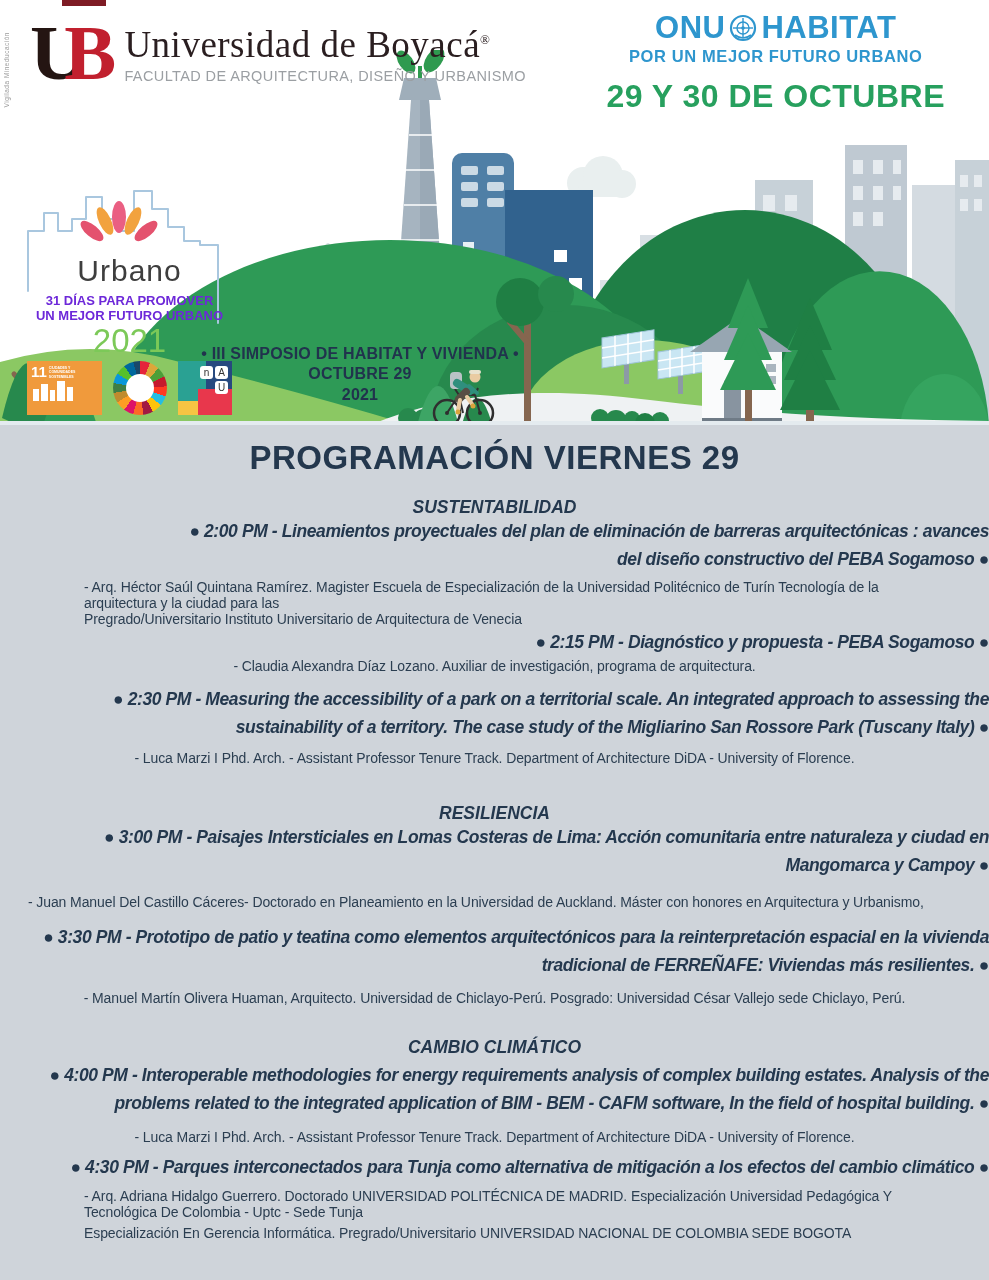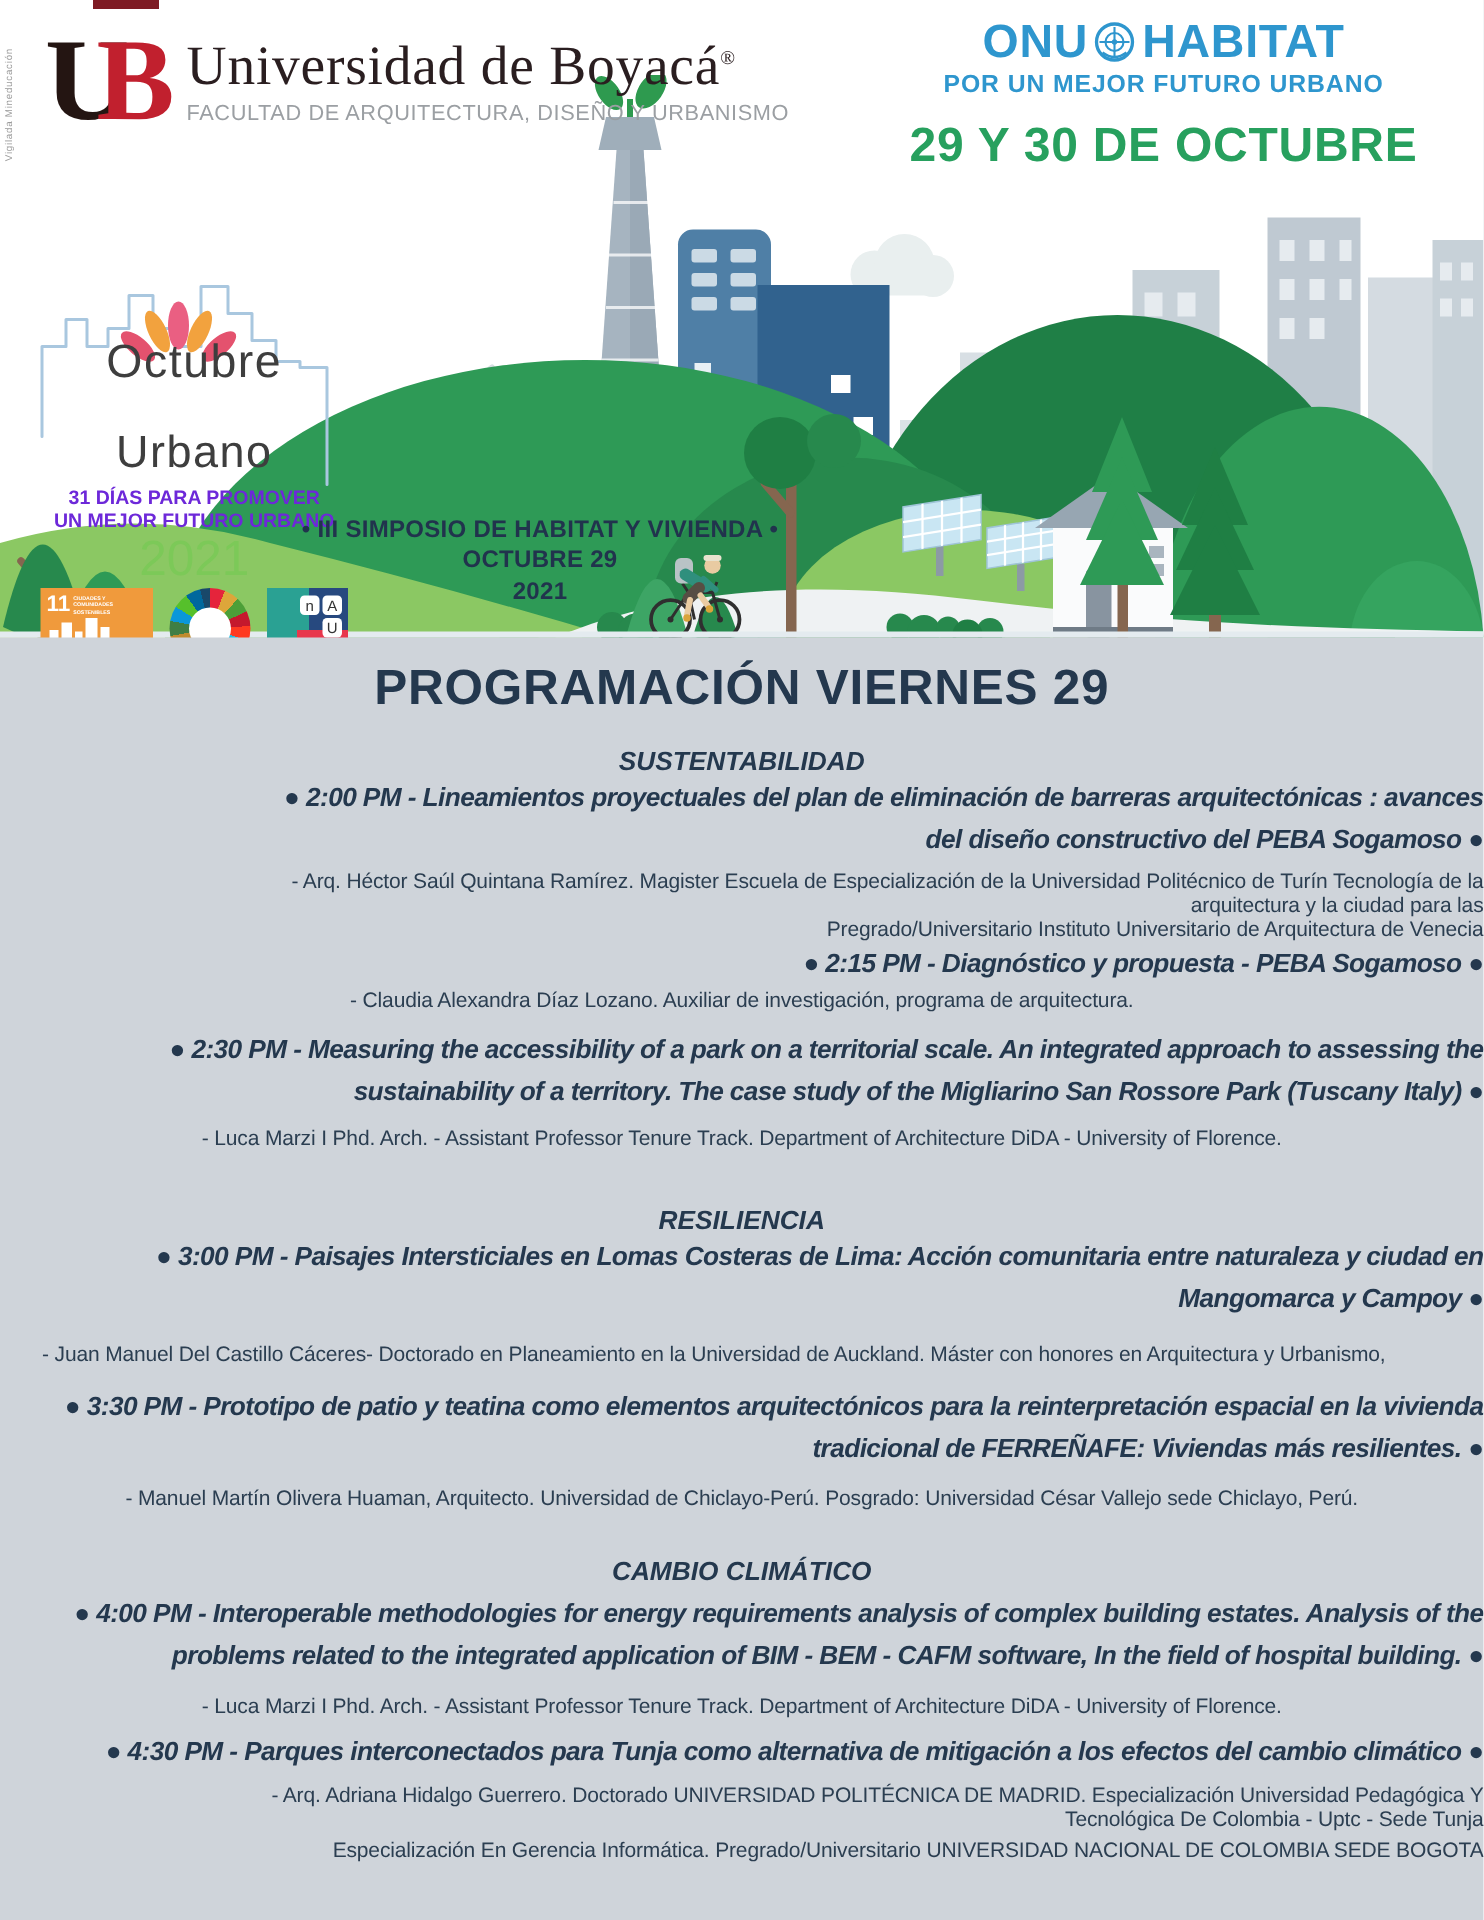--- a/index.html
+++ b/index.html
@@ -48,21 +48,21 @@
   .program{position:absolute;top:425px;left:0;width:989px;height:855px;background:#CFD4DA;z-index:4;}
   .p-title{position:absolute;top:14px;left:0;right:0;text-align:center;
            font-size:33px;font-weight:bold;color:#24384E;letter-spacing:.5px;}
   .sec-heading{position:absolute;left:0;right:0;text-align:center;
                font-size:17.5px;font-weight:bold;font-style:italic;color:#24384E;}
   .ev{position:absolute;left:0;right:0;}
   .ev-title{text-align:right;font-weight:bold;font-style:italic;color:#24384E;}
   .tl{font-size:17.5px;line-height:28px;letter-spacing:-0.4px;white-space:nowrap;}
   .ev-speakers{color:#2B3E51;font-size:14px;line-height:15.8px;letter-spacing:-0.1px;}
   .sp-center{text-align:center;}
-  .sp-left-85{text-align:right;padding-left:60px;}
+  .sp-left-85{text-align:left;padding-left:84px;}
   .sp-left-28{text-align:left;padding-left:28px;}
   .sl{white-space:nowrap;}
 </style>
 </head>
 <body>
 
 <div class="poster">
 
   <div class="header">
 
@@ -315,21 +315,20 @@
         <path d="M6,108 L6,48 L22,48 L22,30 L36,30 L36,48 L50,48 L50,36 L64,36 L64,14 L80,14 L80,36 L96,36 L96,48 L112,48 L112,8 L130,8 L130,26 L146,26 L146,44 L162,44 L162,58 L178,58 L178,62 L196,62 L196,140" fill="none" stroke="#A9C7DF" stroke-width="2" stroke-linejoin="round" stroke-linecap="round"></path>
         <g>
           <ellipse cx="70" cy="48" rx="6" ry="14" fill="#E4526E" transform="rotate(-50 70 48)"></ellipse>
           <ellipse cx="83" cy="38" rx="6" ry="15" fill="#F2A23E" transform="rotate(-25 83 38)"></ellipse>
           <ellipse cx="97" cy="34" rx="7" ry="16" fill="#EA5F82"></ellipse>
           <ellipse cx="111" cy="38" rx="6" ry="15" fill="#F2A23E" transform="rotate(25 111 38)"></ellipse>
           <ellipse cx="124" cy="48" rx="6" ry="14" fill="#E4526E" transform="rotate(50 124 48)"></ellipse>
         </g>
       </svg>
       <div class="oct-texts">
-        <div class="oct1">Octubre</div>
         <div class="oct2">Urbano</div>
         <div class="oct-tag">
           <div>31 DÍAS PARA PROMOVER</div>
           <div>UN MEJOR FUTURO URBANO</div>
         </div>
         <div class="oct-year">2021</div>
         <div class="logos-row">
           <div class="sdg11">
             <div class="sdg11-top">
               <span class="sdg11-num">11</span>

